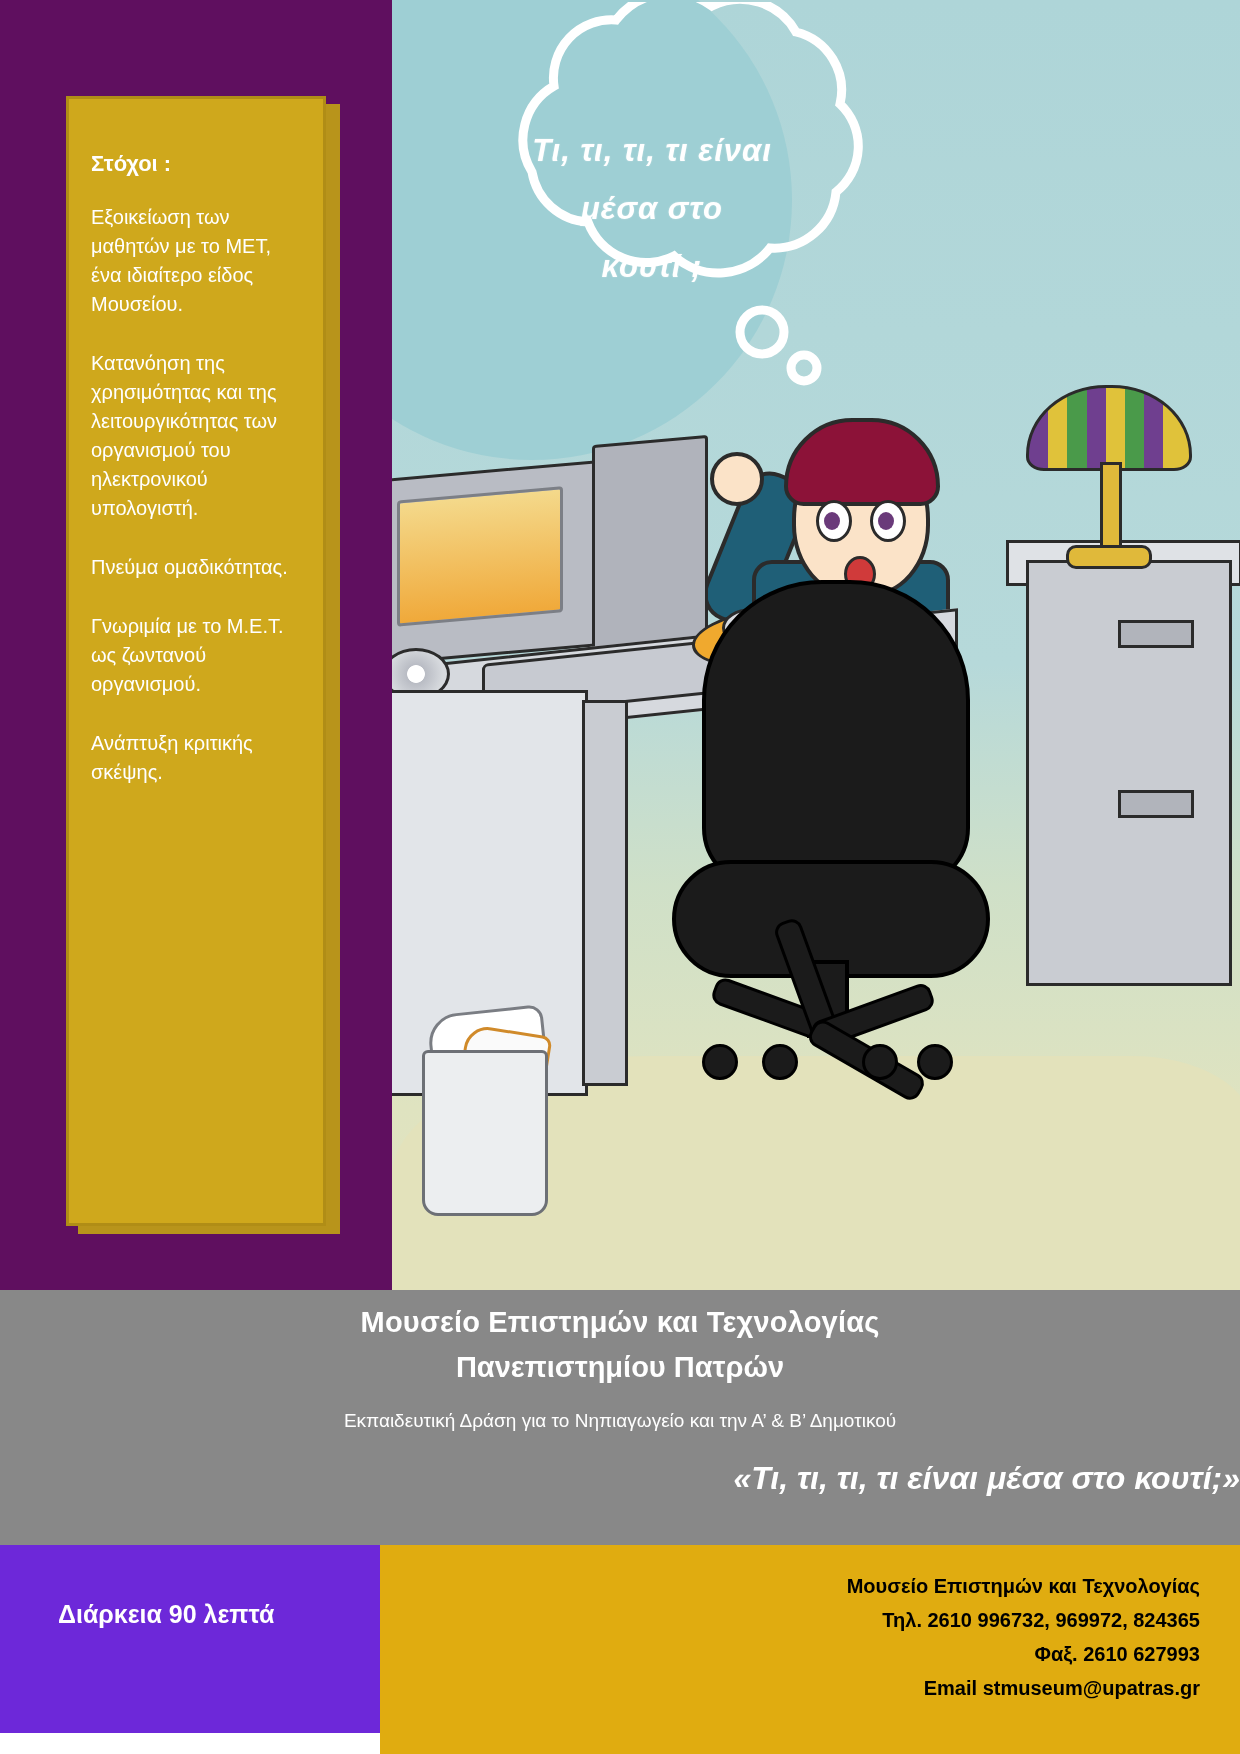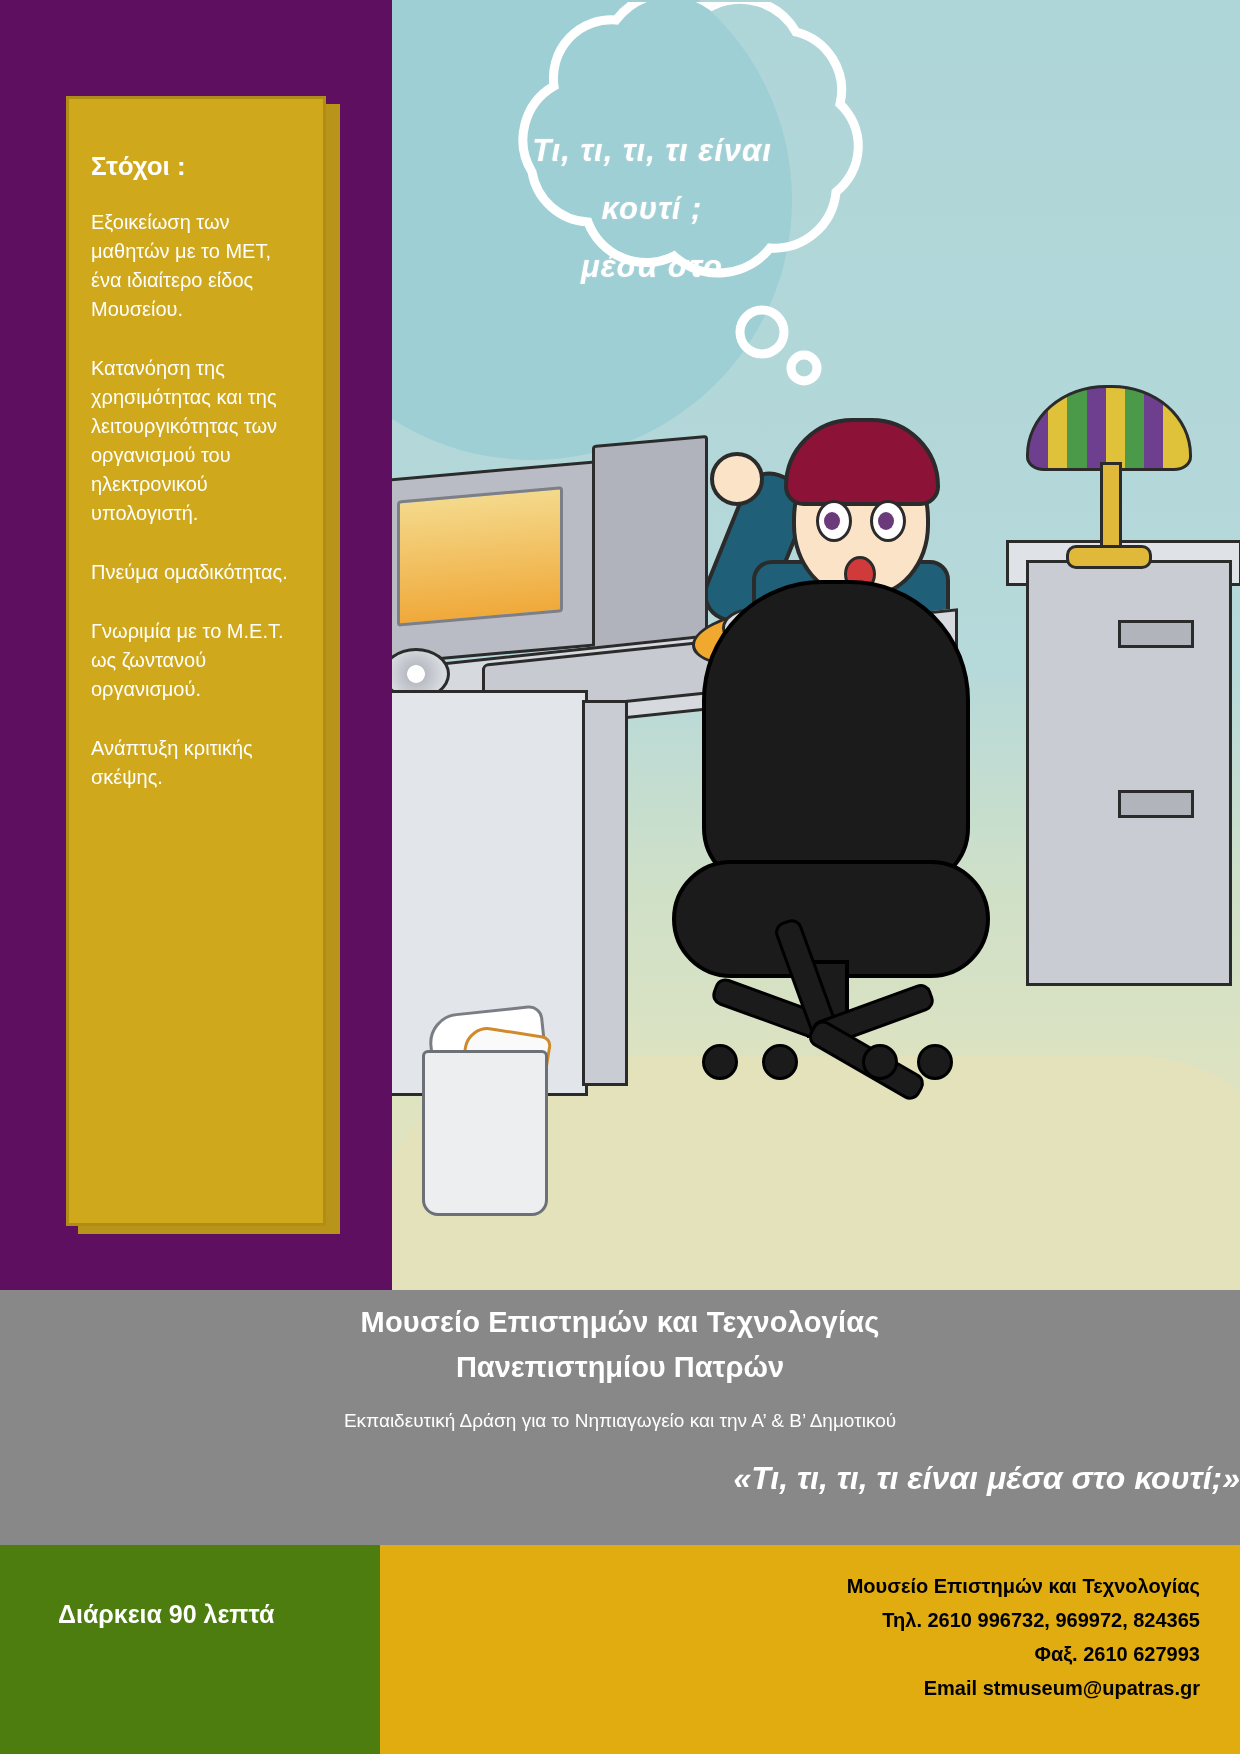--- a/index.html
+++ b/index.html
@@ -363,21 +363,21 @@
     position: absolute;
     left: 66px; top: 96px;
     width: 260px; height: 1130px;
     background: #cfa81c;
     border: 3px solid #b08d16;
     box-sizing: border-box;
     padding: 52px 22px 20px 22px;
     color: #ffffff;
   }
   .gold-title {
-    font-size: 26px;
+    font-size: 22px;
     font-weight: bold;
     margin: 0 0 26px 0;
   }
   .gold-item {
     font-size: 20px;
     line-height: 29px;
     margin: 0 0 30px 0;
   }
 
   
@@ -410,22 +410,22 @@
     font-weight: bold;
     font-style: italic;
     padding-top: 28px;
     text-align: right;
   }
 
   
   .bottom-purple {
     position: absolute;
     left: 0; top: 1545px;
-    width: 380px; height: 209px;
-    background: #4d7c0f;
+    width: 380px; height: 188px;
+    background: #6d28d9;
     color: #ffffff;
   }
   .duration {
     position: absolute;
     left: 58px; top: 55px;
     font-size: 25px;
     font-weight: bold;
   }
   .bottom-gold {
     position: absolute;
@@ -467,22 +467,22 @@
                      a62 62 0 0 1 -66 56
                      a66 66 0 0 1 -96 8
                      a62 62 0 0 1 -86 -34
                      a60 60 0 0 1 -56 -50z"></path>
             <circle cx="350" cy="330" r="22"></circle>
             <circle cx="392" cy="366" r="13"></circle>
           </g>
         </svg>
         <div class="bubble-text">
           <span class="bubble-line">Τι, τι, τι, τι είναι</span>
+          <span class="bubble-line">μέσα στο</span>
           <span class="bubble-line">κουτί ;</span>
-          <span class="bubble-line">μέσα στο</span>
         </div>
       </div>
 
       <div class="cabinet-top"></div>
       <div class="cabinet"></div>
       <div class="cabinet-handle"></div>
       <div class="cabinet-handle2"></div>
 
       <div class="lamp-shade"></div>
       <div class="lamp-stem"></div>

